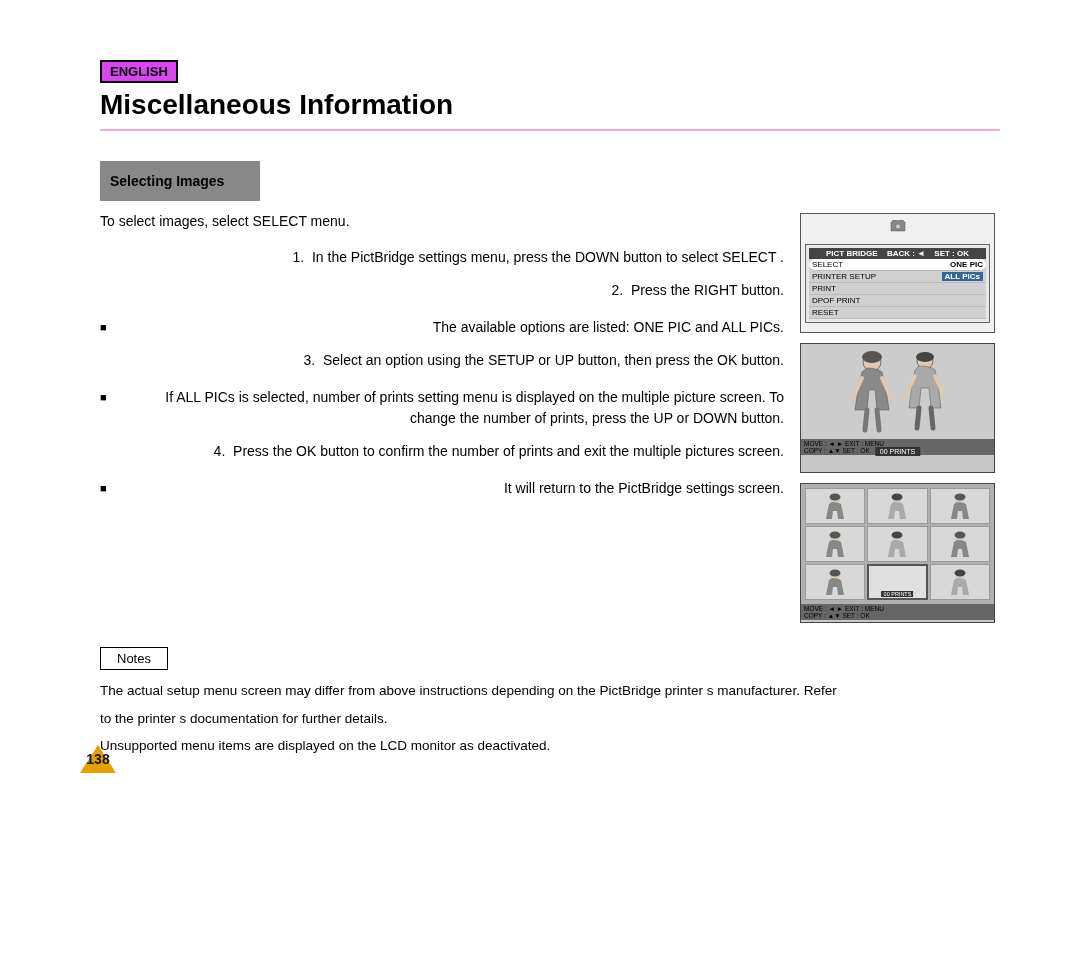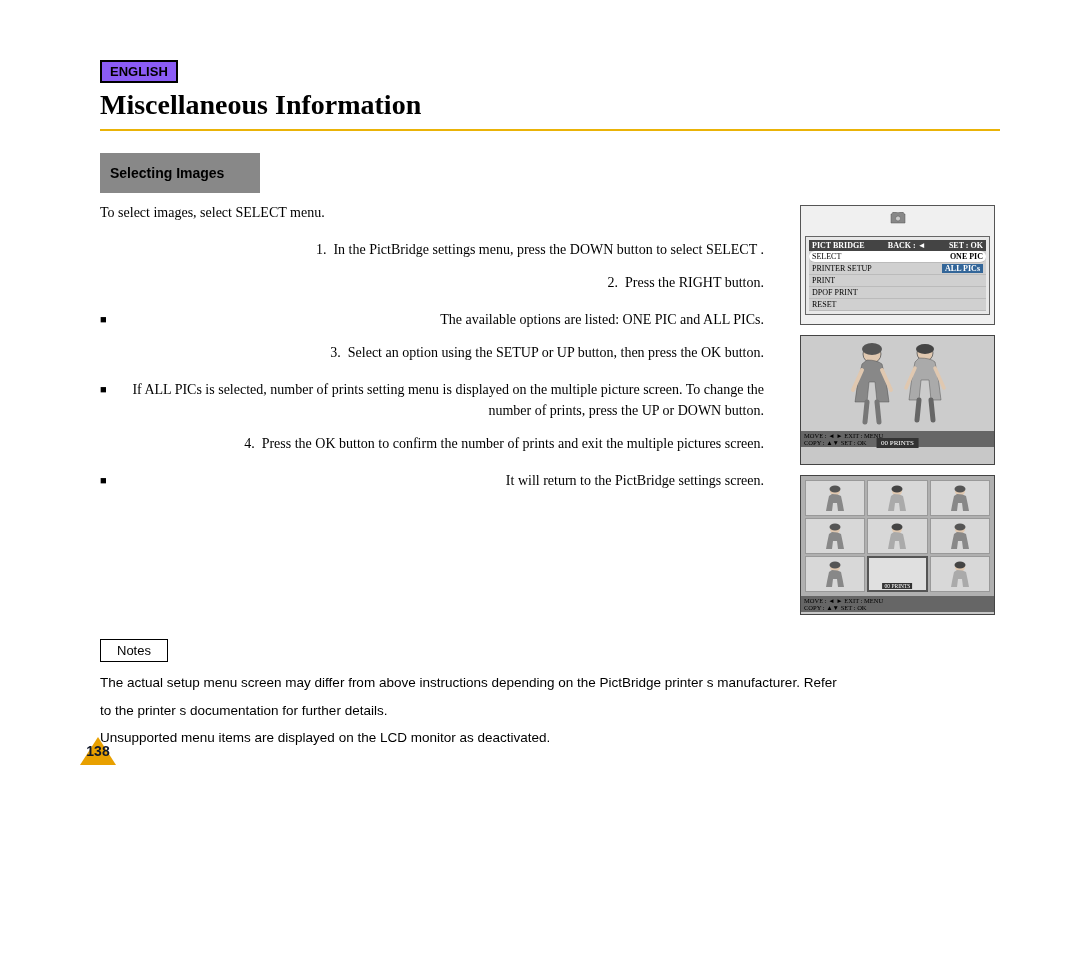--- a/index.html
+++ b/index.html
@@ -19,47 +19,45 @@
       position: relative;
     }
 
     .english-badge {
       display: inline-block;
       border: 2px solid #000;
       padding: 2px 8px;
       font-weight: bold;
       font-size: 13px;
       margin-bottom: 6px;
-      background: #8b5cf6;
+      background: #d946ef;
     }
 
     .page-title {
       font-size: 28px;
       font-weight: bold;
-      margin-bottom: 22px;
-      border-bottom: 2px solid #eab308;
+      margin-bottom: 30px;
+      border-bottom: 2px solid #f9a8d4;
       padding-bottom: 8px;
-      font-family: Liberation Serif, serif;
     }
 
     .section-header {
       background: #888;
       color: #000;
       font-weight: bold;
       font-size: 14px;
       padding: 12px 10px;
       display: inline-block;
       margin-bottom: 12px;
       min-width: 160px;
     }
 
     .content-area {
       display: flex;
-      gap: 36px;
-      font-family: Liberation Serif, serif;
+      gap: 16px;
     }
 
     .text-column {
       flex: 1;
     }
 
     .images-column {
       width: 200px;
       display: flex;
       flex-direction: column;
@@ -137,21 +135,21 @@
       padding: 3px;
       font-size: 9px;
       margin-top: 8px;
     }
 
     .pict-menu-header {
       display: flex;
       justify-content: space-between;
       background: #444;
       color: #fff;
-      padding: 1px 3px;
+      padding: 1px 17px;
       font-size: 8px;
       font-weight: bold;
     }
 
     .pict-menu-rows {
       background: #d0d0d0;
     }
 
     .pict-menu-row {
       display: flex;

